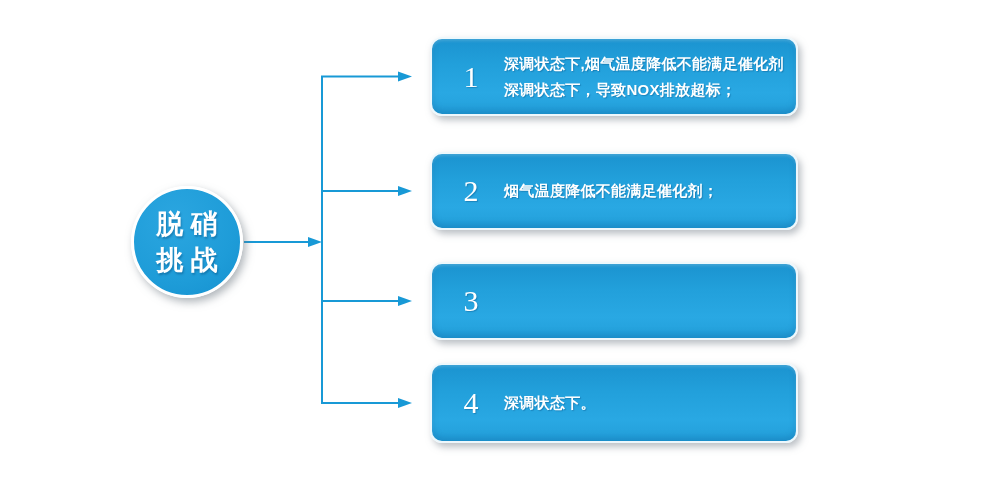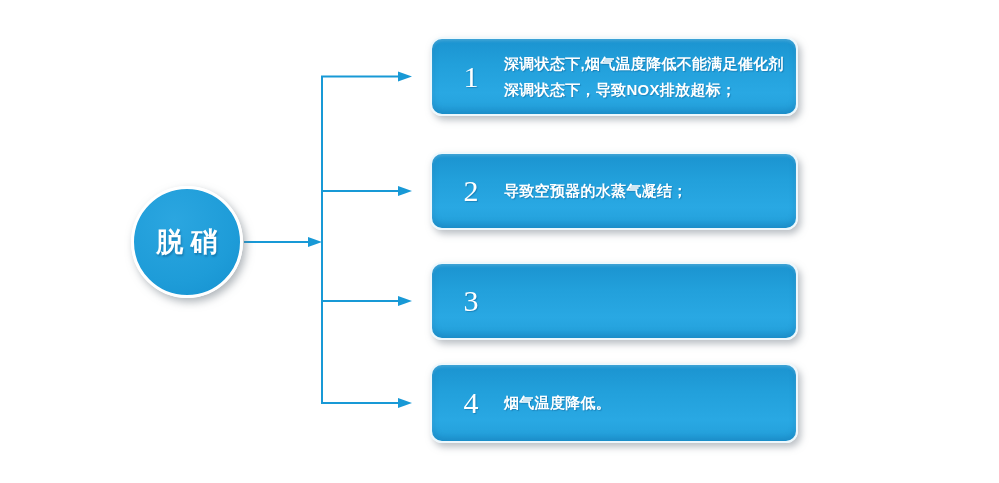--- a/index.html
+++ b/index.html
@@ -118,41 +118,42 @@
 
     <line x1="321" y1="301" x2="399" y2="301" stroke-width="2" stroke="#1899d6"></line>
     <polygon points="398,296 412,301 398,306" fill="#1899d6"></polygon>
 
     <line x1="321" y1="403" x2="399" y2="403" stroke-width="2" stroke="#1899d6"></line>
     <polygon points="398,398 412,403 398,408" fill="#1899d6"></polygon>
   </svg>
 
   <div class="hub">
     <div class="hub-line">脱 硝</div>
+    <div class="hub-line">挑 战</div>
   </div>
 
   <div class="box box-1">
     <div class="num">1</div>
     <div class="txt">
       <span class="txt-line">深调状态下,烟气温度降低不能满足催化剂</span>
       <span class="txt-line">深调状态下，导致NOX排放超标；</span>
     </div>
   </div>
 
   <div class="box box-2">
     <div class="num">2</div>
     <div class="txt">
-      <span class="txt-line">导致空预器的水蒸气凝结；</span>
+      <span class="txt-line">烟气温度降低不能满足催化剂；</span>
     </div>
   </div>
 
   <div class="box box-3">
     <div class="num">3</div>
   </div>
 
   <div class="box box-4">
     <div class="num">4</div>
     <div class="txt">
-      <span class="txt-line">烟气温度降低。</span>
+      <span class="txt-line">深调状态下。</span>
     </div>
   </div>
 
 </div>
 
 </body></html>

